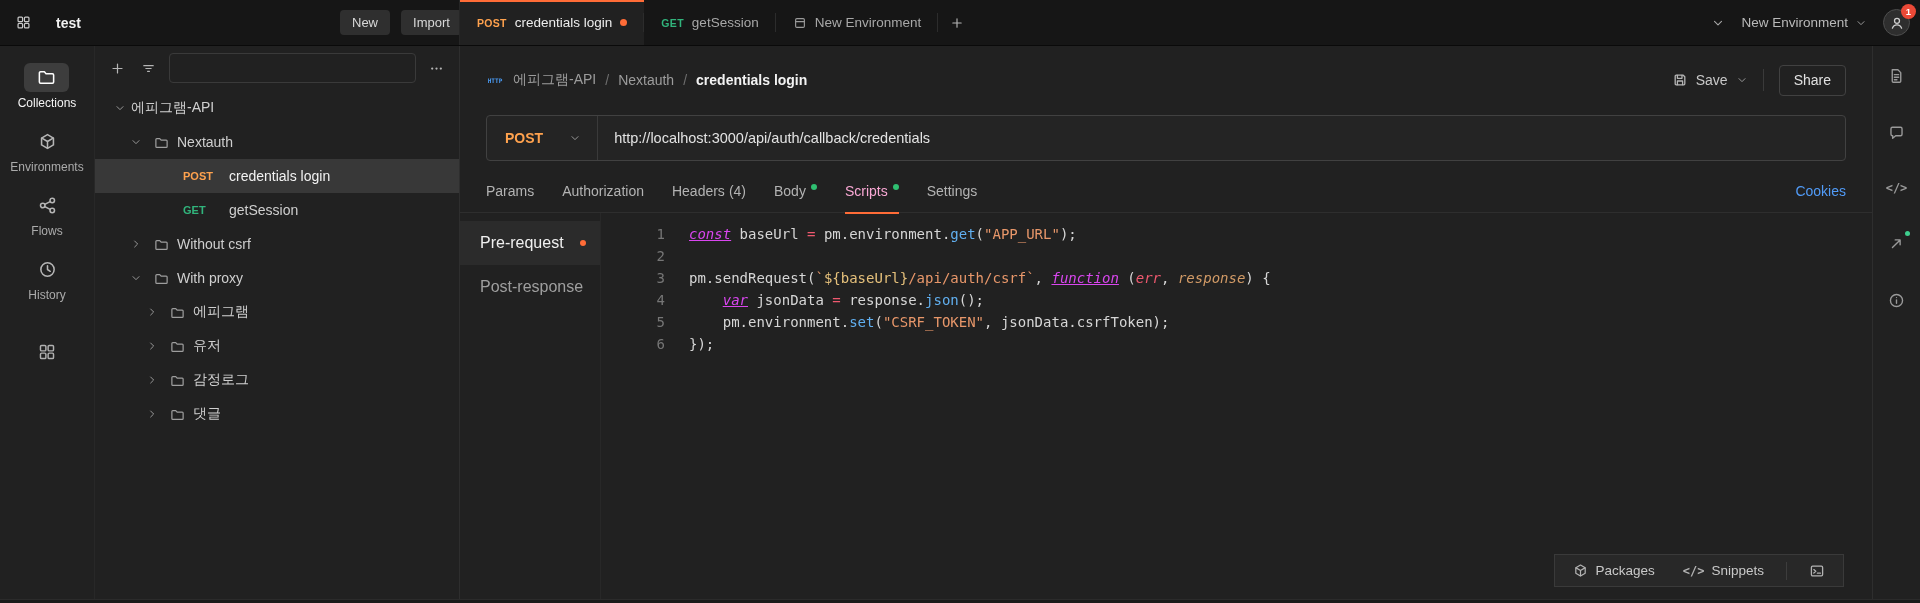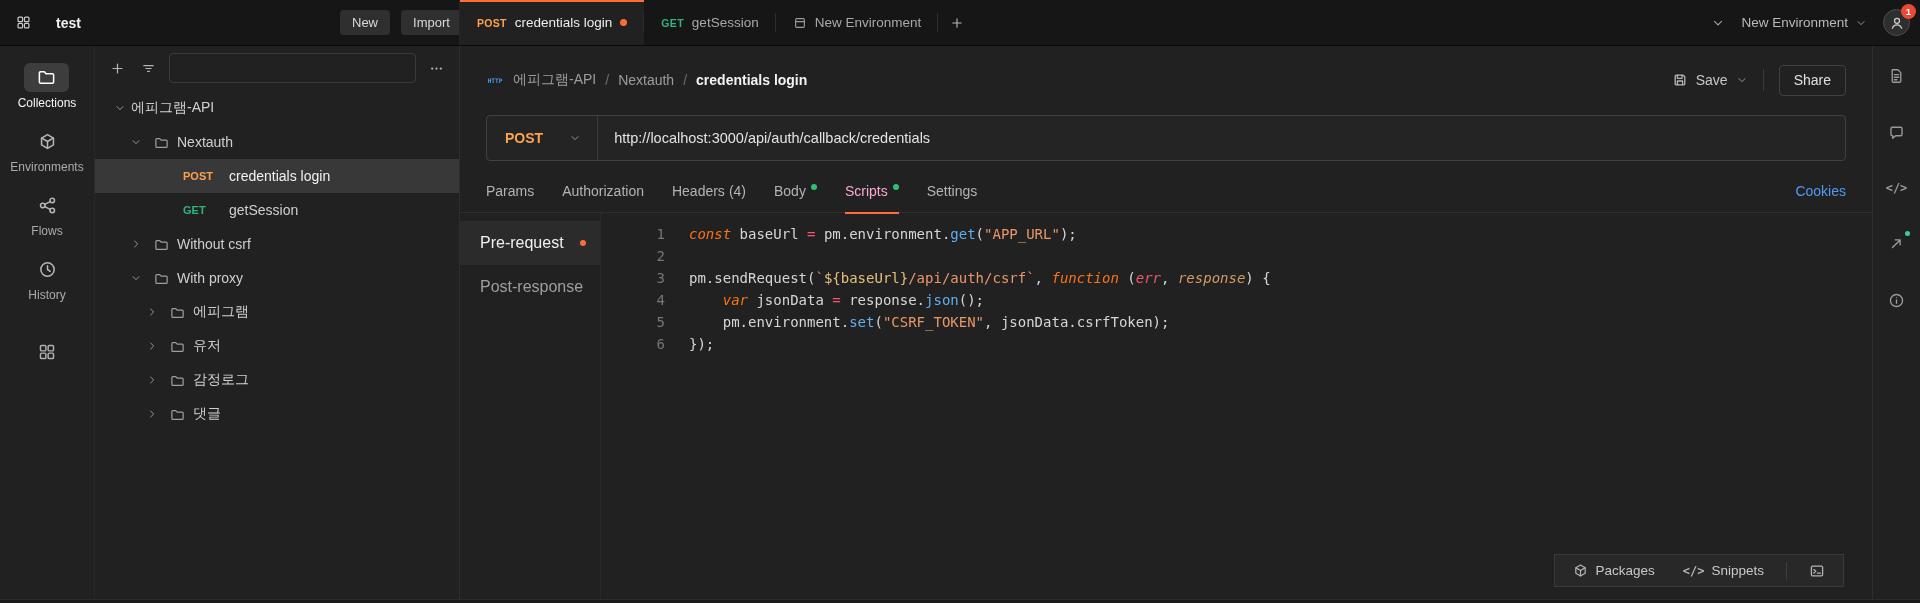--- a/index.html
+++ b/index.html
@@ -94,21 +94,21 @@
   .script-tabs{width:141px;border-right:1px solid #282828;padding-top:8px;flex:none;}
   .stab{height:44px;display:flex;align-items:center;padding:0 14px 0 20px;font-size:16px;color:#9f9f9f;cursor:pointer;}
   .stab.active{background:#2b2b2b;color:#f0f0f0;}
   .stab .odot{width:6px;height:6px;border-radius:50%;background:var(--accent,#ff6c37);margin-left:auto;}
 
   .editor{flex:1;padding-top:10px;font-family:"DejaVu Sans Mono","Liberation Mono",monospace;font-size:14px;line-height:22px;overflow:hidden;}
   .code-line{display:flex;white-space:pre;}
   .ln{width:64px;text-align:right;color:#767676;flex:none;}
   .code-text{padding-left:24px;color:#d6d6d6;}
   .tok-pl{color:#d6d6d6;}
-  .tok-kw{color:#f97316;font-style:italic;}
+  .tok-kw{color:#d946ef;font-style:italic;text-decoration:underline;}
   .tok-fn{color:#61afef;}
   .tok-op{color:#ef596f;}
   .tok-str{color:#e8976a;}
   .tok-int{color:#e5c07b;}
   .tok-pr{color:#ef596f;font-style:italic;}
   .tok-po{color:#d19a66;font-style:italic;}
 
   .editor-footer{position:absolute;right:28px;bottom:12px;display:flex;align-items:center;gap:16px;background:#282828;
                  border:1px solid #3a3a3a;border-radius:0;height:33px;padding:0 12px;color:#c9c9c9;font-size:13.5px;}
   .ef-item{display:flex;align-items:center;gap:7px;background:none;border:none;color:#c9c9c9;font-size:13.5px;font-family:inherit;cursor:pointer;}

